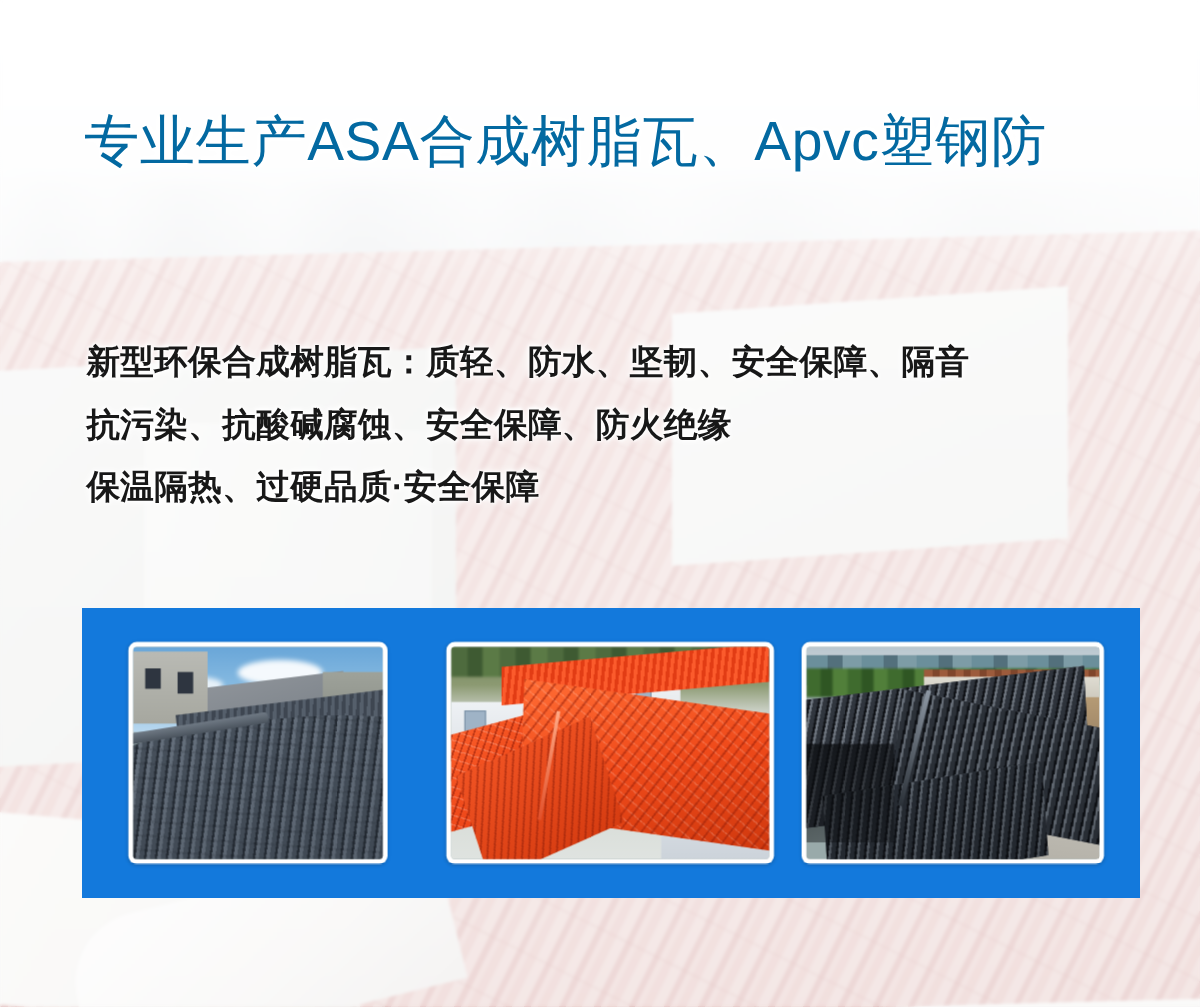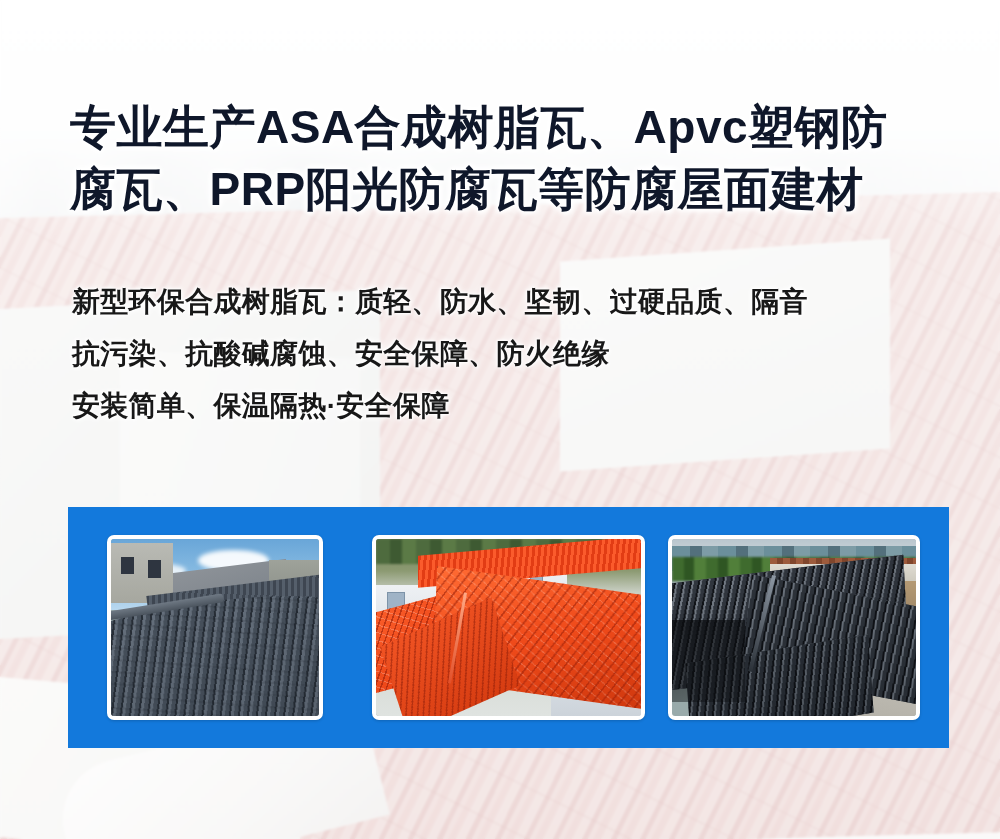--- a/index.html
+++ b/index.html
@@ -83,23 +83,23 @@
         rgba(255,255,255,.90) 14%,
         rgba(255,255,255,.70) 28%,
         rgba(255,255,255,.68) 55%,
         rgba(255,255,255,.66) 78%,
         rgba(255,255,255,.62) 100%);
   }
   .bg-blur { position:absolute; inset:0; backdrop-filter:blur(1.2px); }
 
   
   .headline {
-    position:absolute; left:70px; top:96px; width:880px;
-    font-size:46px; line-height:62px; font-weight:bold;
-    color:#0f172a; letter-spacing:.5px; white-space:nowrap;
+    position:absolute; left:70px; top:86px; width:880px;
+    font-size:46px; line-height:62px; font-weight:normal;
+    color:#0369a1; letter-spacing:.5px; white-space:nowrap;
     text-shadow:
        0 0 6px rgba(255,255,255,.98), 0 0 12px rgba(255,255,255,.95),
        2px 0 4px rgba(255,255,255,.9), -2px 0 4px rgba(255,255,255,.9),
        0 2px 4px rgba(255,255,255,.9), 0 -2px 4px rgba(255,255,255,.9);
   }
   .headline .hl-line { display:block; }
 
   
   .subtitle {
     position:absolute; left:72px; top:276px; width:900px;
@@ -267,27 +267,26 @@
   <div class="bg-bldg-b"></div>
   <div class="bg-bldg-c"></div>
   <div class="bg-bldg-d"></div>
   <div class="bg-ridge"></div>
   <div class="bg-wash"></div>
   <div class="bg-blur"></div>
 </div>
 
 <h1 class="headline">
   <span class="hl-line">专业生产ASA合成树脂瓦、Apvc塑钢防</span>
-  <span class="hl-line">腐瓦、PRP阳光防腐瓦等防腐屋面建材</span>
 </h1>
 
 <div class="subtitle">
-  <span class="sub-line">新型环保合成树脂瓦：质轻、防水、坚韧、过硬品质、隔音</span>
+  <span class="sub-line">新型环保合成树脂瓦：质轻、防水、坚韧、安全保障、隔音</span>
   <span class="sub-line">抗污染、抗酸碱腐蚀、安全保障、防火绝缘</span>
-  <span class="sub-line">安装简单、保温隔热·安全保障</span>
+  <span class="sub-line">保温隔热、过硬品质·安全保障</span>
 </div>
 
 <div class="panel">
 
   <div class="photo" id="photo-1">
     <div class="inner">
       <div class="p1-sky"></div>
       <div class="p1-cloud1"></div>
       <div class="p1-cloud2"></div>
       <div class="p1-far"></div>

